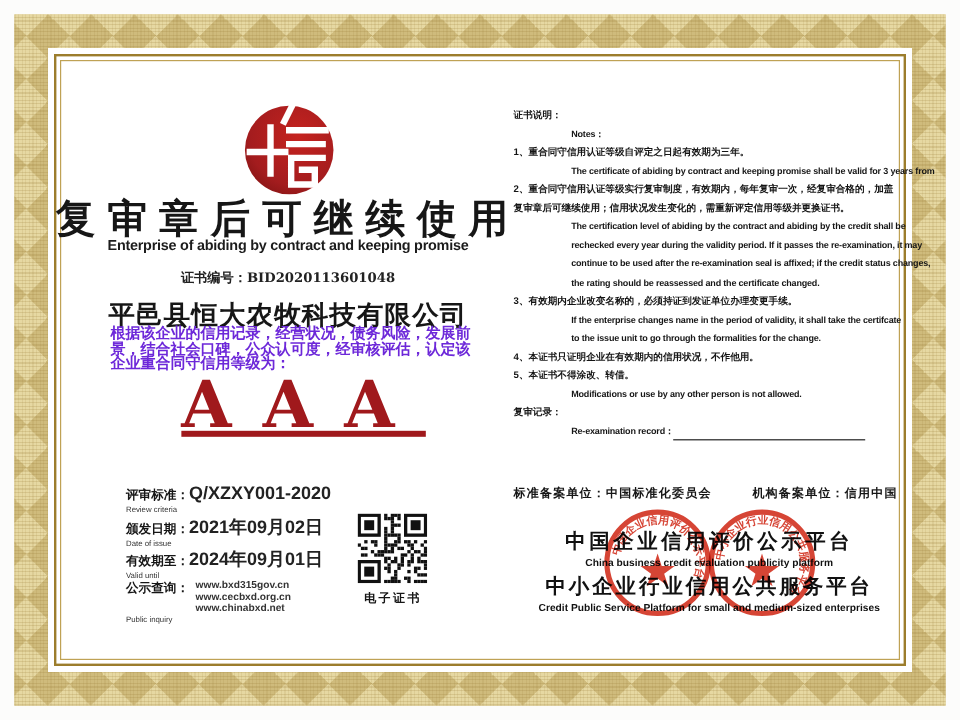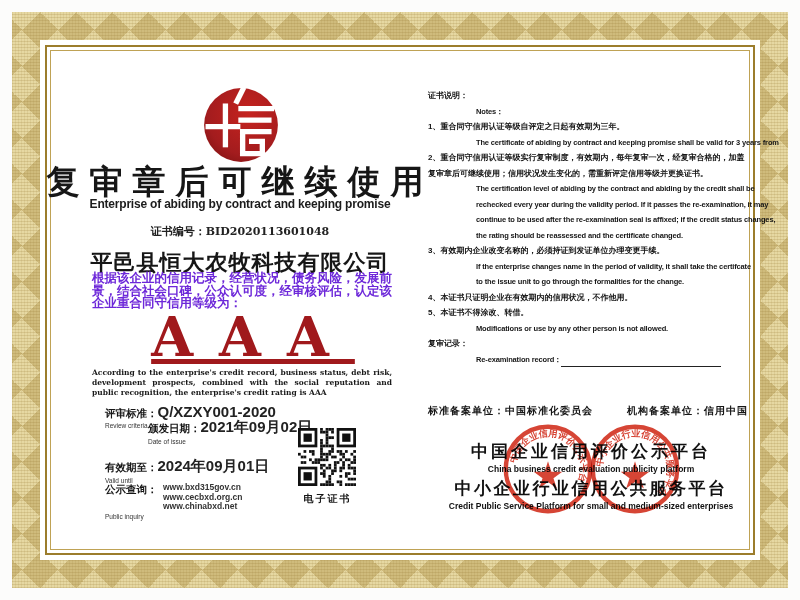--- a/index.html
+++ b/index.html
@@ -89,28 +89,27 @@
       </g>
     </svg>
 
     <div class="title">复审章后可继续使用</div>
     <div class="subtitle">Enterprise of abiding by contract and keeping promise</div>
     <div class="certno">证书编号：BID2020113601048</div>
 
     <div class="company">平邑县恒大农牧科技有限公司</div>
     <div class="stmt-cn">根据该企业的信用记录，经营状况，债务风险，发展前景，结合社会口碑，公众认可度，经审核评估，认定该企业重合同守信用等级为：</div>
     <div class="rating" style="color:#a0191c;">AAA</div>
-    <div class="stmt-en">According to the enterprise's credit record, business status, debt risk, development prospects, combined with the social reputation and public recognition, the enterprise's credit rating is AAA</div>
 
     <div class="details">
       <div class="drow" style="top:0;">
         <span class="dlabel">评审标准：</span><span class="dvalue">Q/XZXY001-2020</span>
         <div class="dsub">Review criteria</div>
       </div>
-      <div class="drow" style="top:15px;margin-left:43px;">
+      <div class="drow" style="top:27px;">
         <span class="dlabel">颁发日期：</span><span class="dvalue">2021年09月02日</span>
         <div class="dsub">Date of issue</div>
       </div>
       <div class="drow" style="top:54px;">
         <span class="dlabel">有效期至：</span><span class="dvalue">2024年09月01日</span>
         <div class="dsub">Valid until</div>
       </div>
       <div class="drow" style="top:80px;">
         <span class="dlabel" style="float:left;">公示查询：</span>
         <div class="durl">www.bxd315gov.cn</div>

